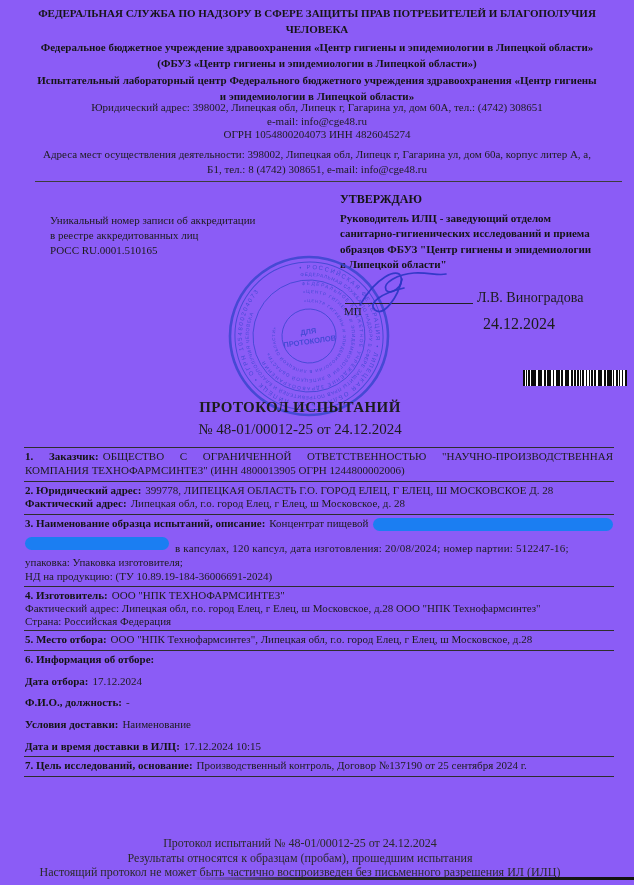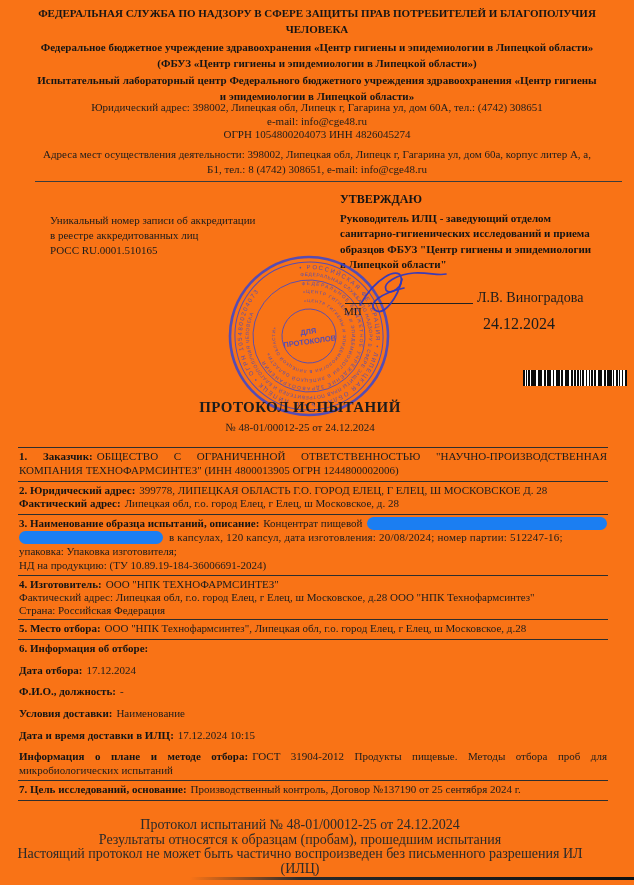--- a/index.html
+++ b/index.html
@@ -1,16 +1,16 @@
 <!DOCTYPE html>
 <html><head>
 <meta charset="utf-8">
 <style>
   html,body{margin:0;padding:0;background:#ffffff;}
-  .page{position:relative;width:634px;height:885px;background:#f97316;overflow:hidden;
+  .page{position:relative;width:634px;height:885px;background:#8b5cf6;overflow:hidden;
         font-family:"Liberation Serif","DejaVu Serif",serif;color:#1c1c1c;}
   .abs{position:absolute;}
   .ctr{text-align:center;}
   
   .h-line{left:35px;width:564px;font-size:11px;line-height:15px;}
   .h-bold{font-weight:bold;font-size:11px;line-height:15.5px;color:#151515;}
   .rule1{left:35px;top:181px;width:587px;border-top:1.4px solid #3c3c3c;height:0;}
   
   .accred{left:50px;top:213px;width:260px;font-size:11px;line-height:15px;}
   .approve{left:340px;top:192px;width:256px;font-size:11px;line-height:15.5px;font-weight:bold;color:#141414;}
@@ -23,39 +23,39 @@
   .sig-svg{left:352px;top:265px;}
   .sig-name{left:477px;top:290px;font-size:14px;font-weight:normal;}
   .sig-date{left:483px;top:315px;font-size:16px;}
   .barcode{left:523px;top:370px;width:104px;height:16px;background-color:#fff;
     background-image:
       repeating-linear-gradient(90deg,#0b0b0b 0 1.5px,transparent 1.5px 3px),
       repeating-linear-gradient(90deg,#0b0b0b 0 1px,transparent 1px 5.5px),
       repeating-linear-gradient(90deg,#0b0b0b 0 2px,transparent 2px 8.5px);}
   
   .title{left:0;top:399px;width:600px;font-size:15px;font-weight:bold;letter-spacing:.4px;}
-  .title-num{left:0;top:421px;width:600px;font-size:11px;}
+  .title-num{left:0;top:421px;width:600px;font-size:15px;}
   
-  .doc-table{left:18px;top:447px;width:590px;font-size:11px;}
+  .doc-table{left:24px;top:447px;width:590px;font-size:11px;}
   .row{border-top:1.2px solid #2e2e2e;padding:2px 1px 3px 1px;line-height:13.8px;text-align:justify;}
   .row:last-child{border-bottom:1.2px solid #2e2e2e;}
   .row .lbl{font-weight:bold;margin-right:4px;color:#141414;}
   .row-tight{line-height:12.6px;}
   .blockline{display:block;}
-  .r3l1{display:flex;gap:5px;}
+  .r3l1{display:flex;align-items:center;gap:5px;}
   .r3l1 .txt{white-space:nowrap;}
   .redact{display:inline-block;height:13px;border-radius:7px;background:#1b7ef2;}
   .bar1{flex:1;}
   .r3l2{display:flex;align-items:center;gap:6px;}
   .bar2{width:144px;flex:none;}
-  .r3l2 .txt{white-space:nowrap;letter-spacing:.2px;}
+  .r3l2 .txt{white-space:nowrap;letter-spacing:.2px;margin-top:11px;}
   .r6item{margin-top:8px;line-height:13.6px;}
   .r6wide{text-align:justify;}
   
-  .footer{left:0;top:818px;width:600px;font-size:14px;line-height:14.5px;color:#2a2a2a;text-align:center;}
+  .footer{left:0;top:836px;width:600px;font-size:12px;line-height:14.5px;color:#2a2a2a;text-align:center;}
   .scan-edge{left:190px;top:877px;width:444px;height:3px;
     background:linear-gradient(90deg,rgba(20,20,20,0) 0%,#2a2a2a 25%,#111 100%);}
   .sig-path{stroke:#2b36c4;stroke-width:1.7;fill:none;stroke-linecap:round;opacity:.92;}
 </style>
 </head>
 <body>
 
 <div class="page">
 
   <div class="abs h-line h-bold ctr" style="top:6px">ФЕДЕРАЛЬНАЯ СЛУЖБА ПО НАДЗОРУ В СФЕРЕ ЗАЩИТЫ ПРАВ ПОТРЕБИТЕЛЕЙ И БЛАГОПОЛУЧИЯ ЧЕЛОВЕКА</div>
@@ -150,21 +150,20 @@
     <div class="row">
       <b class="lbl">5. Место отбора:</b><span>ООО "НПК Технофармсинтез", Липецкая обл, г.о. город Елец, г Елец, ш Московское, д.28</span>
     </div>
 
     <div class="row">
       <div><b class="lbl">6. Информация об отборе:</b></div>
       <div class="r6item"><b class="lbl">Дата отбора:</b><span>17.12.2024</span></div>
       <div class="r6item"><b class="lbl">Ф.И.О., должность:</b><span>-</span></div>
       <div class="r6item"><b class="lbl">Условия доставки:</b><span>Наименование</span></div>
       <div class="r6item"><b class="lbl">Дата и время доставки в ИЛЦ:</b><span>17.12.2024 10:15</span></div>
-      <div class="r6item r6wide"><b class="lbl">Информация о плане и методе отбора:</b><span>ГОСТ 31904-2012 Продукты пищевые. Методы отбора проб для микробиологических испытаний</span></div>
     </div>
 
     <div class="row">
       <b class="lbl">7. Цель исследований, основание:</b><span>Производственный контроль, Договор №137190 от 25 сентября 2024 г.</span>
     </div>
 
   </div>
 
   <div class="abs footer ctr">
     <div>Протокол испытаний № 48-01/00012-25 от 24.12.2024</div>

